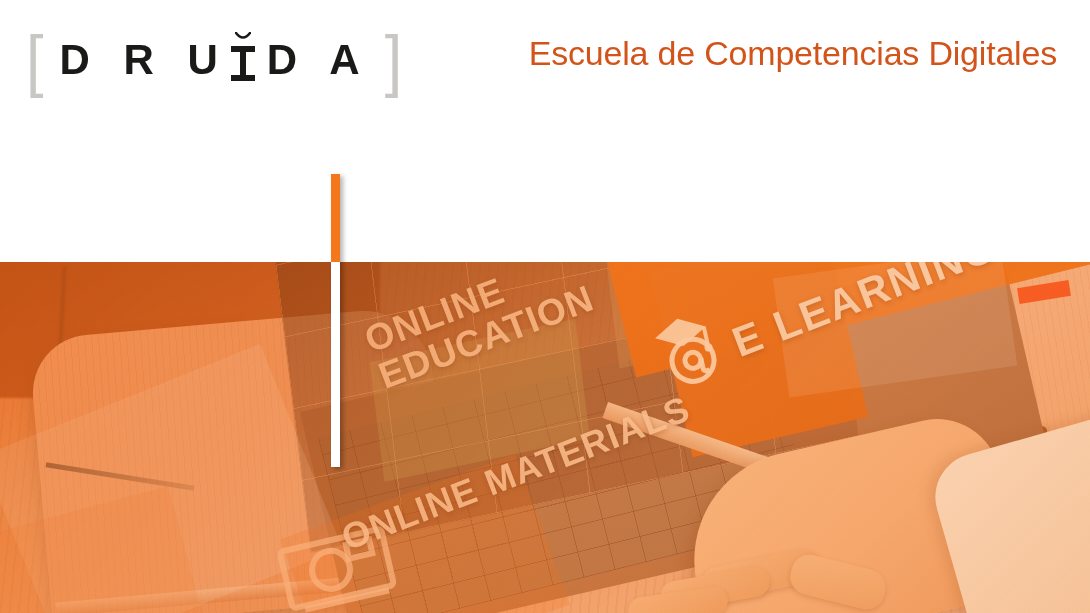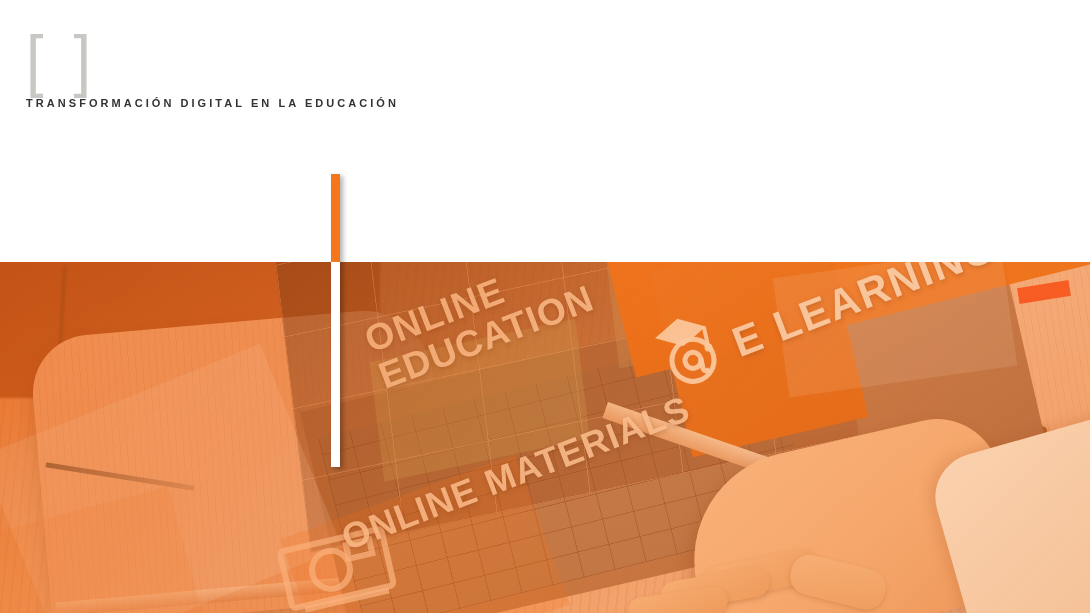--- a/index.html
+++ b/index.html
@@ -450,28 +450,44 @@
 <body>
 
 <div id="slide">
 
   <div id="header">
 
     <div id="logo">
       <div id="logo-wordmark">
         <span class="logo-bracket left">[</span>
 
+        <span class="logo-letters">
+          <span class="ltr">D R U</span>
+
+          <span class="logo-i-wrap">
+            <span class="logo-i-breve">
+              <svg viewBox="0 0 16 9" xmlns="http://www.w3.org/2000/svg">
+                <path d="M1 1 Q8 10 15 1" fill="none" stroke="#1a1a18" stroke-width="2.6" stroke-linecap="square"></path>
+              </svg>
+            </span>
+            <span class="logo-i-serif top"></span>
+            <span class="logo-i-stem"></span>
+            <span class="logo-i-serif bottom"></span>
+          </span>
+
+          <span class="ltr">D A</span>
+        </span>
 
         <span class="logo-bracket right">]</span>
       </div>
 
-      <div id="logo-tagline">TRANSFORMACIÓN DIGITAL EN LA EDUCACIÓN</div>
     </div>
 
     <div id="title-block">
+      <span class="tline">Escuela de Competencias Digitales</span>
     </div>
   </div>
 
   <div id="accent-bar">
     <div class="seg-orange"></div>
     <div class="seg-white"></div>
   </div>
 
   <div id="photo">
 

